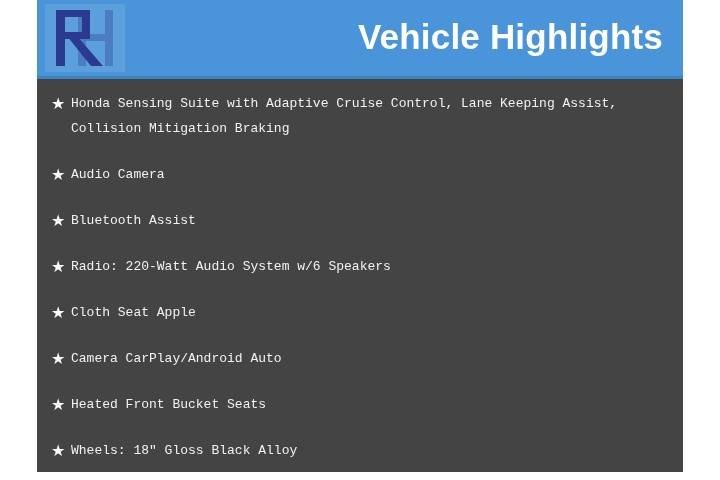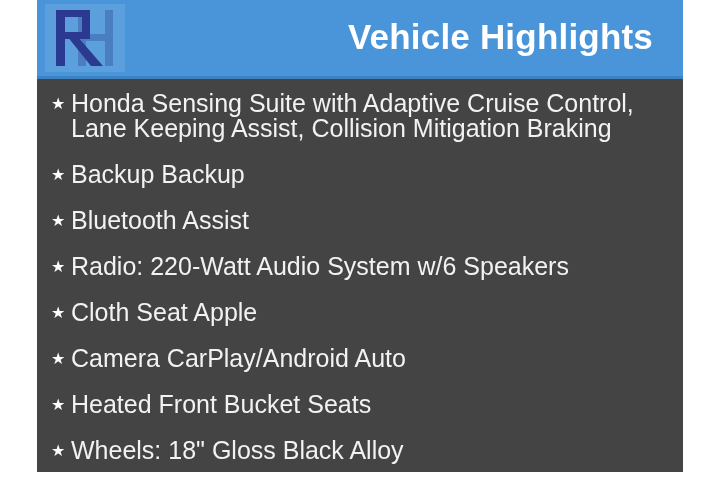--- a/index.html
+++ b/index.html
@@ -43,21 +43,21 @@
     width: 80px;
     height: 68px;
     background: #5ba0dd;
   }
   .logo-box svg {
     display: block;
   }
 
   .header-title {
     position: absolute;
-    right: 30px;
+    right: 20px;
     top: 50%;
     transform: translateY(-52%);
     color: #ffffff;
     font-size: 35px;
     font-weight: bold;
     letter-spacing: 0.2px;
     white-space: nowrap;
     text-align: center;
   }
 
@@ -95,23 +95,24 @@
     font-size: 16px;
     line-height: 25px;
     text-align: left;
     padding-left: 4px;
     box-sizing: border-box;
   }
 
   .bullet-text {
     flex: 1 1 auto;
     color: #f2f2f2;
-    font-size: 25px;
+    font-size: 13px;
     line-height: 25px;
     max-width: 580px;
+    font-family: Liberation Mono, monospace;
   }
 </style>
 </head>
 <body>
 
 <div class="slide">
 
   <div class="header">
 
     <div class="logo-box">
@@ -136,21 +137,21 @@
   <div class="body-area">
     <ul class="bullet-list">
 
       <li class="bullet-item">
         <span class="bullet-marker">★</span>
         <span class="bullet-text">Honda Sensing Suite with Adaptive Cruise Control, Lane Keeping Assist, Collision Mitigation Braking</span>
       </li>
 
       <li class="bullet-item">
         <span class="bullet-marker">★</span>
-        <span class="bullet-text">Backup Backup</span>
+        <span class="bullet-text">Audio Camera</span>
       </li>
 
       <li class="bullet-item">
         <span class="bullet-marker">★</span>
         <span class="bullet-text">Bluetooth Assist</span>
       </li>
 
       <li class="bullet-item">
         <span class="bullet-marker">★</span>
         <span class="bullet-text">Radio: 220-Watt Audio System w/6 Speakers</span>

